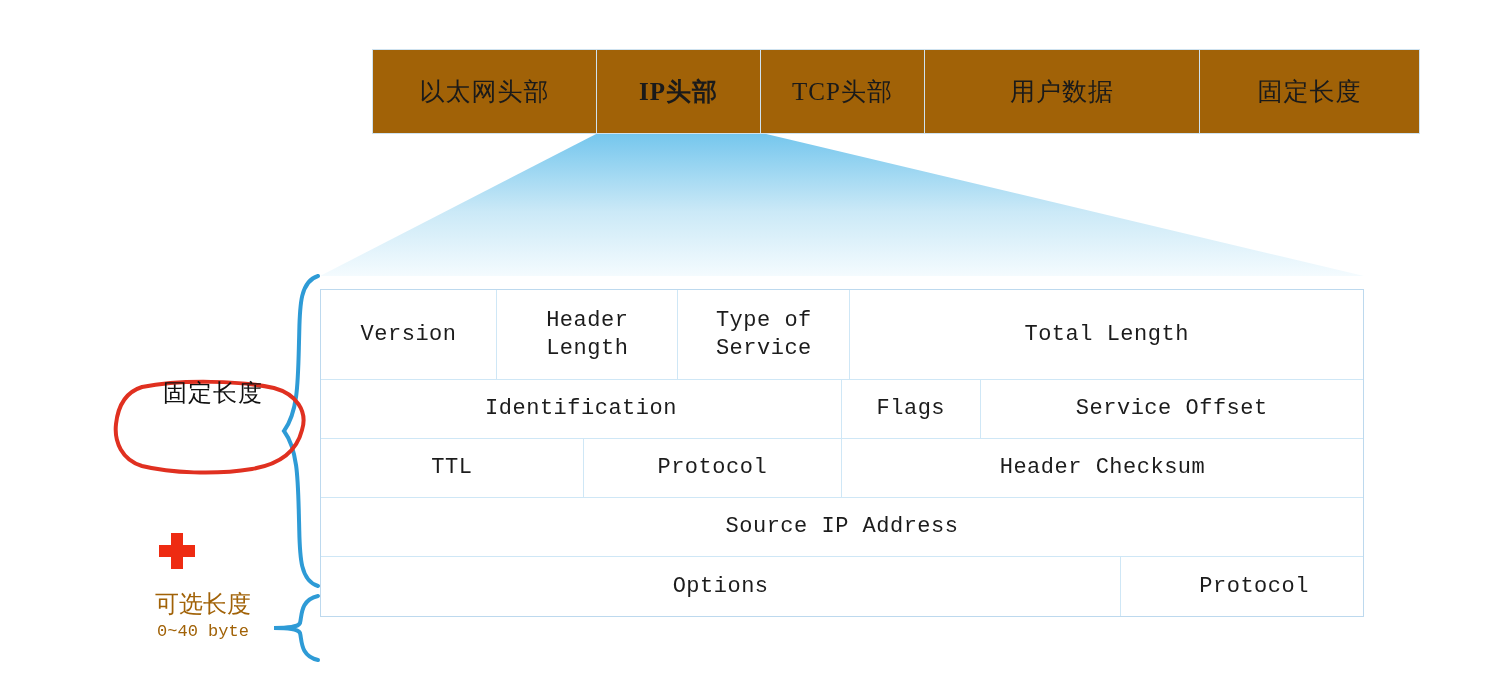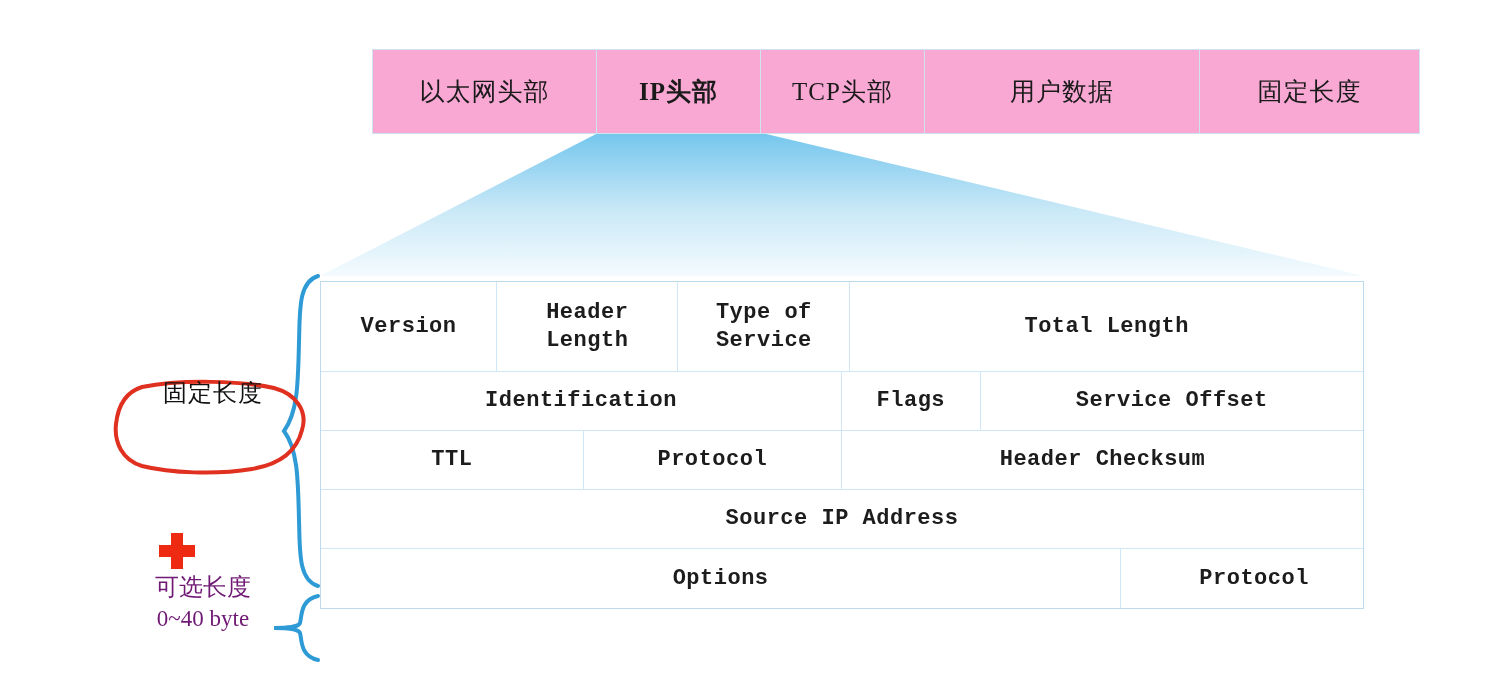--- a/index.html
+++ b/index.html
@@ -31,21 +31,21 @@
   .frame-cell {
     box-sizing: border-box;
     border-right: 1px solid #cfe2ef;
     display: flex;
     align-items: center;
     justify-content: center;
     font-family: "Liberation Serif", serif;
     font-size: 25px;
     color: #1a1a1a;
     letter-spacing: 1px;
-    background: #f9a8d4;
+    background: #a16207;
     text-align: right;
   }
   .frame-cell:last-child { border-right: none; }
   .frame-cell.w-eth-head { flex: 0 0 224px; }
   .frame-cell.w-ip-head  { flex: 0 0 164px; font-weight: bold; }
   .frame-cell.w-tcp-head { flex: 0 0 164px; }
   .frame-cell.w-payload  { flex: 0 0 275px; }
   .frame-cell.w-eth-tail { flex: 1 1 auto; }
 
   
@@ -55,27 +55,26 @@
     top: 133px;
     width: 1044px;
     height: 143px;
     z-index: 1;
   }
 
   
   #ip-table {
     position: absolute;
     left: 320px;
-    top: 281px;
+    top: 289px;
     width: 1044px;
     z-index: 5;
     box-sizing: border-box;
     border: 1px solid #bdd9ee;
     background: #ffffff;
-    font-weight: bold;
   }
   .ip-row {
     display: flex;
     box-sizing: border-box;
     border-bottom: 1px solid #cfe7f6;
     background: #ffffff;
   }
   .ip-row:last-child { border-bottom: none; gap: 24px; }
   .ip-row.tall { height: 90px; }
   .ip-row.norm { height: 59px; }
@@ -133,32 +132,32 @@
     line-height: 1.32;
   }
   #label-fixed .cn { letter-spacing: 1px; }
   #label-fixed .num {
     font-family: "Liberation Mono", "DejaVu Sans Mono", monospace;
     font-size: 23px;
   }
   #label-optional {
     position: absolute;
     left: 128px;
-    top: 572px;
+    top: 589px;
     width: 150px;
     text-align: center;
     z-index: 7;
     font-family: "Liberation Serif", serif;
     font-size: 24px;
-    color: #701a75;
+    color: #a16207;
     line-height: 1.32;
   }
   #label-optional .num {
-    font-family: Liberation Serif, serif;
-    font-size: 23px;
+    font-family: Liberation Mono, monospace;
+    font-size: 17px;
   }
   #plus-icon {
     position: absolute;
     left: 157px;
     top: 531px;
     width: 40px;
     height: 40px;
     z-index: 6;
   }
 </style>

